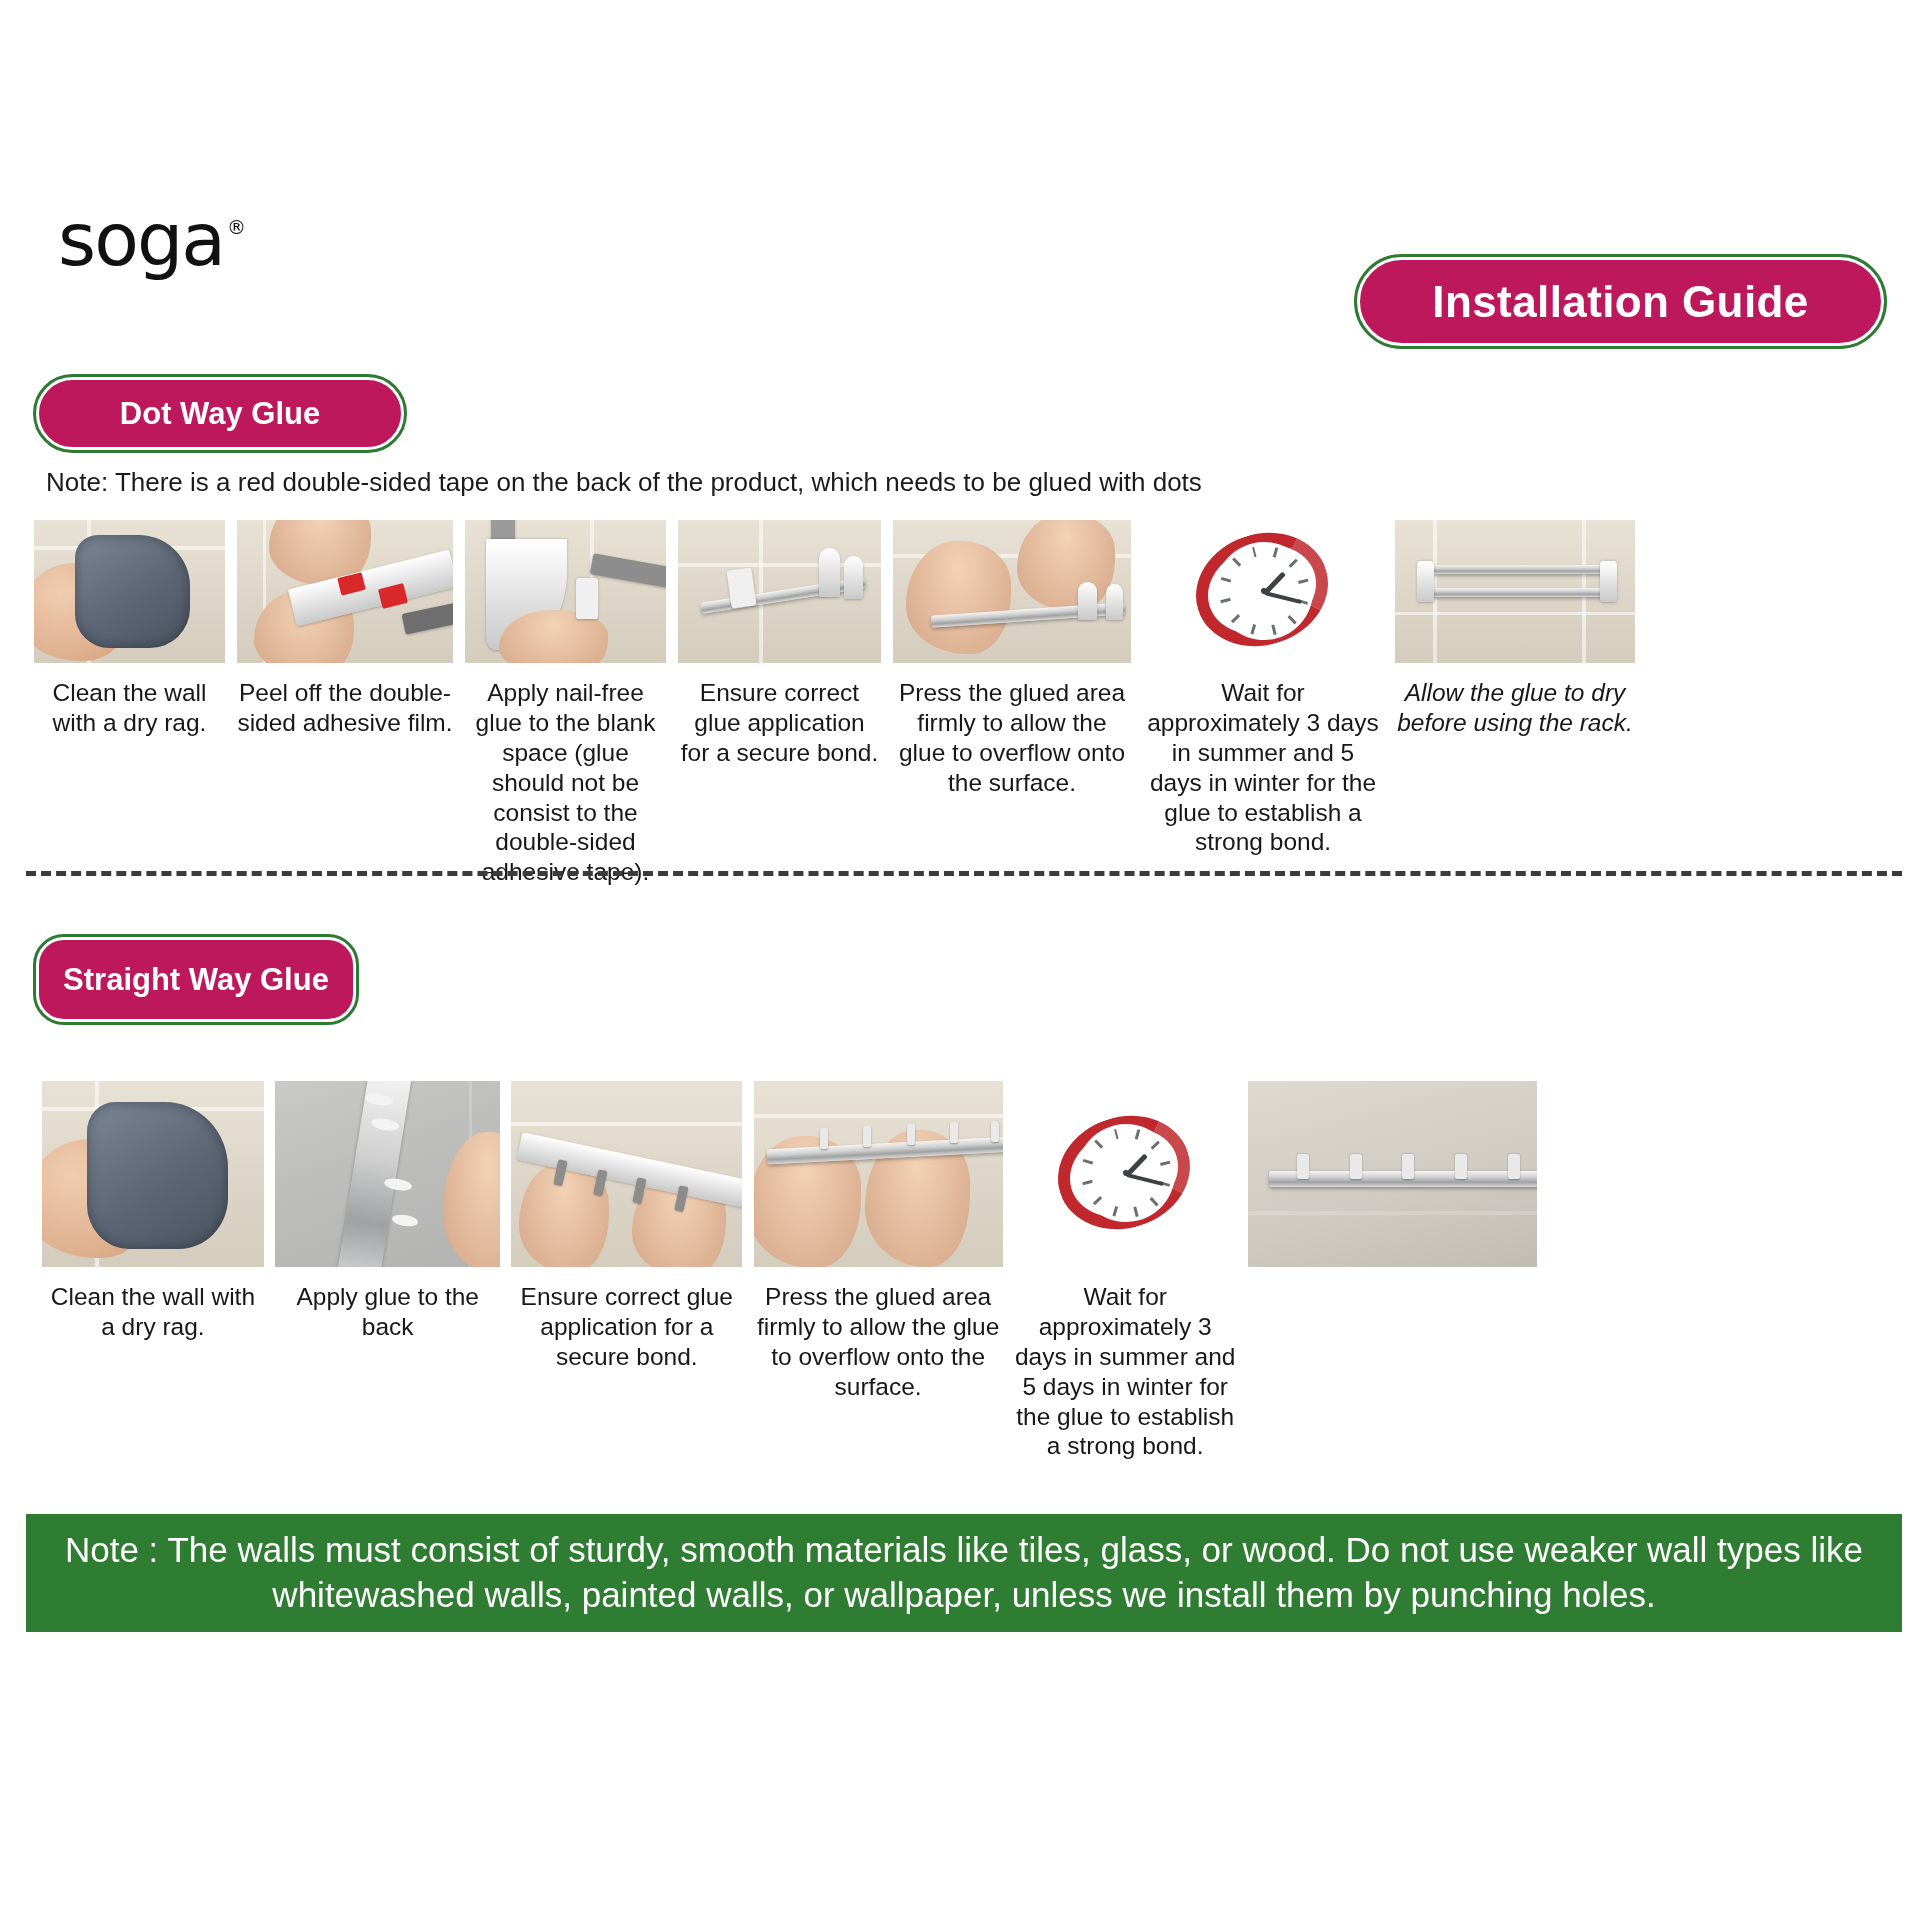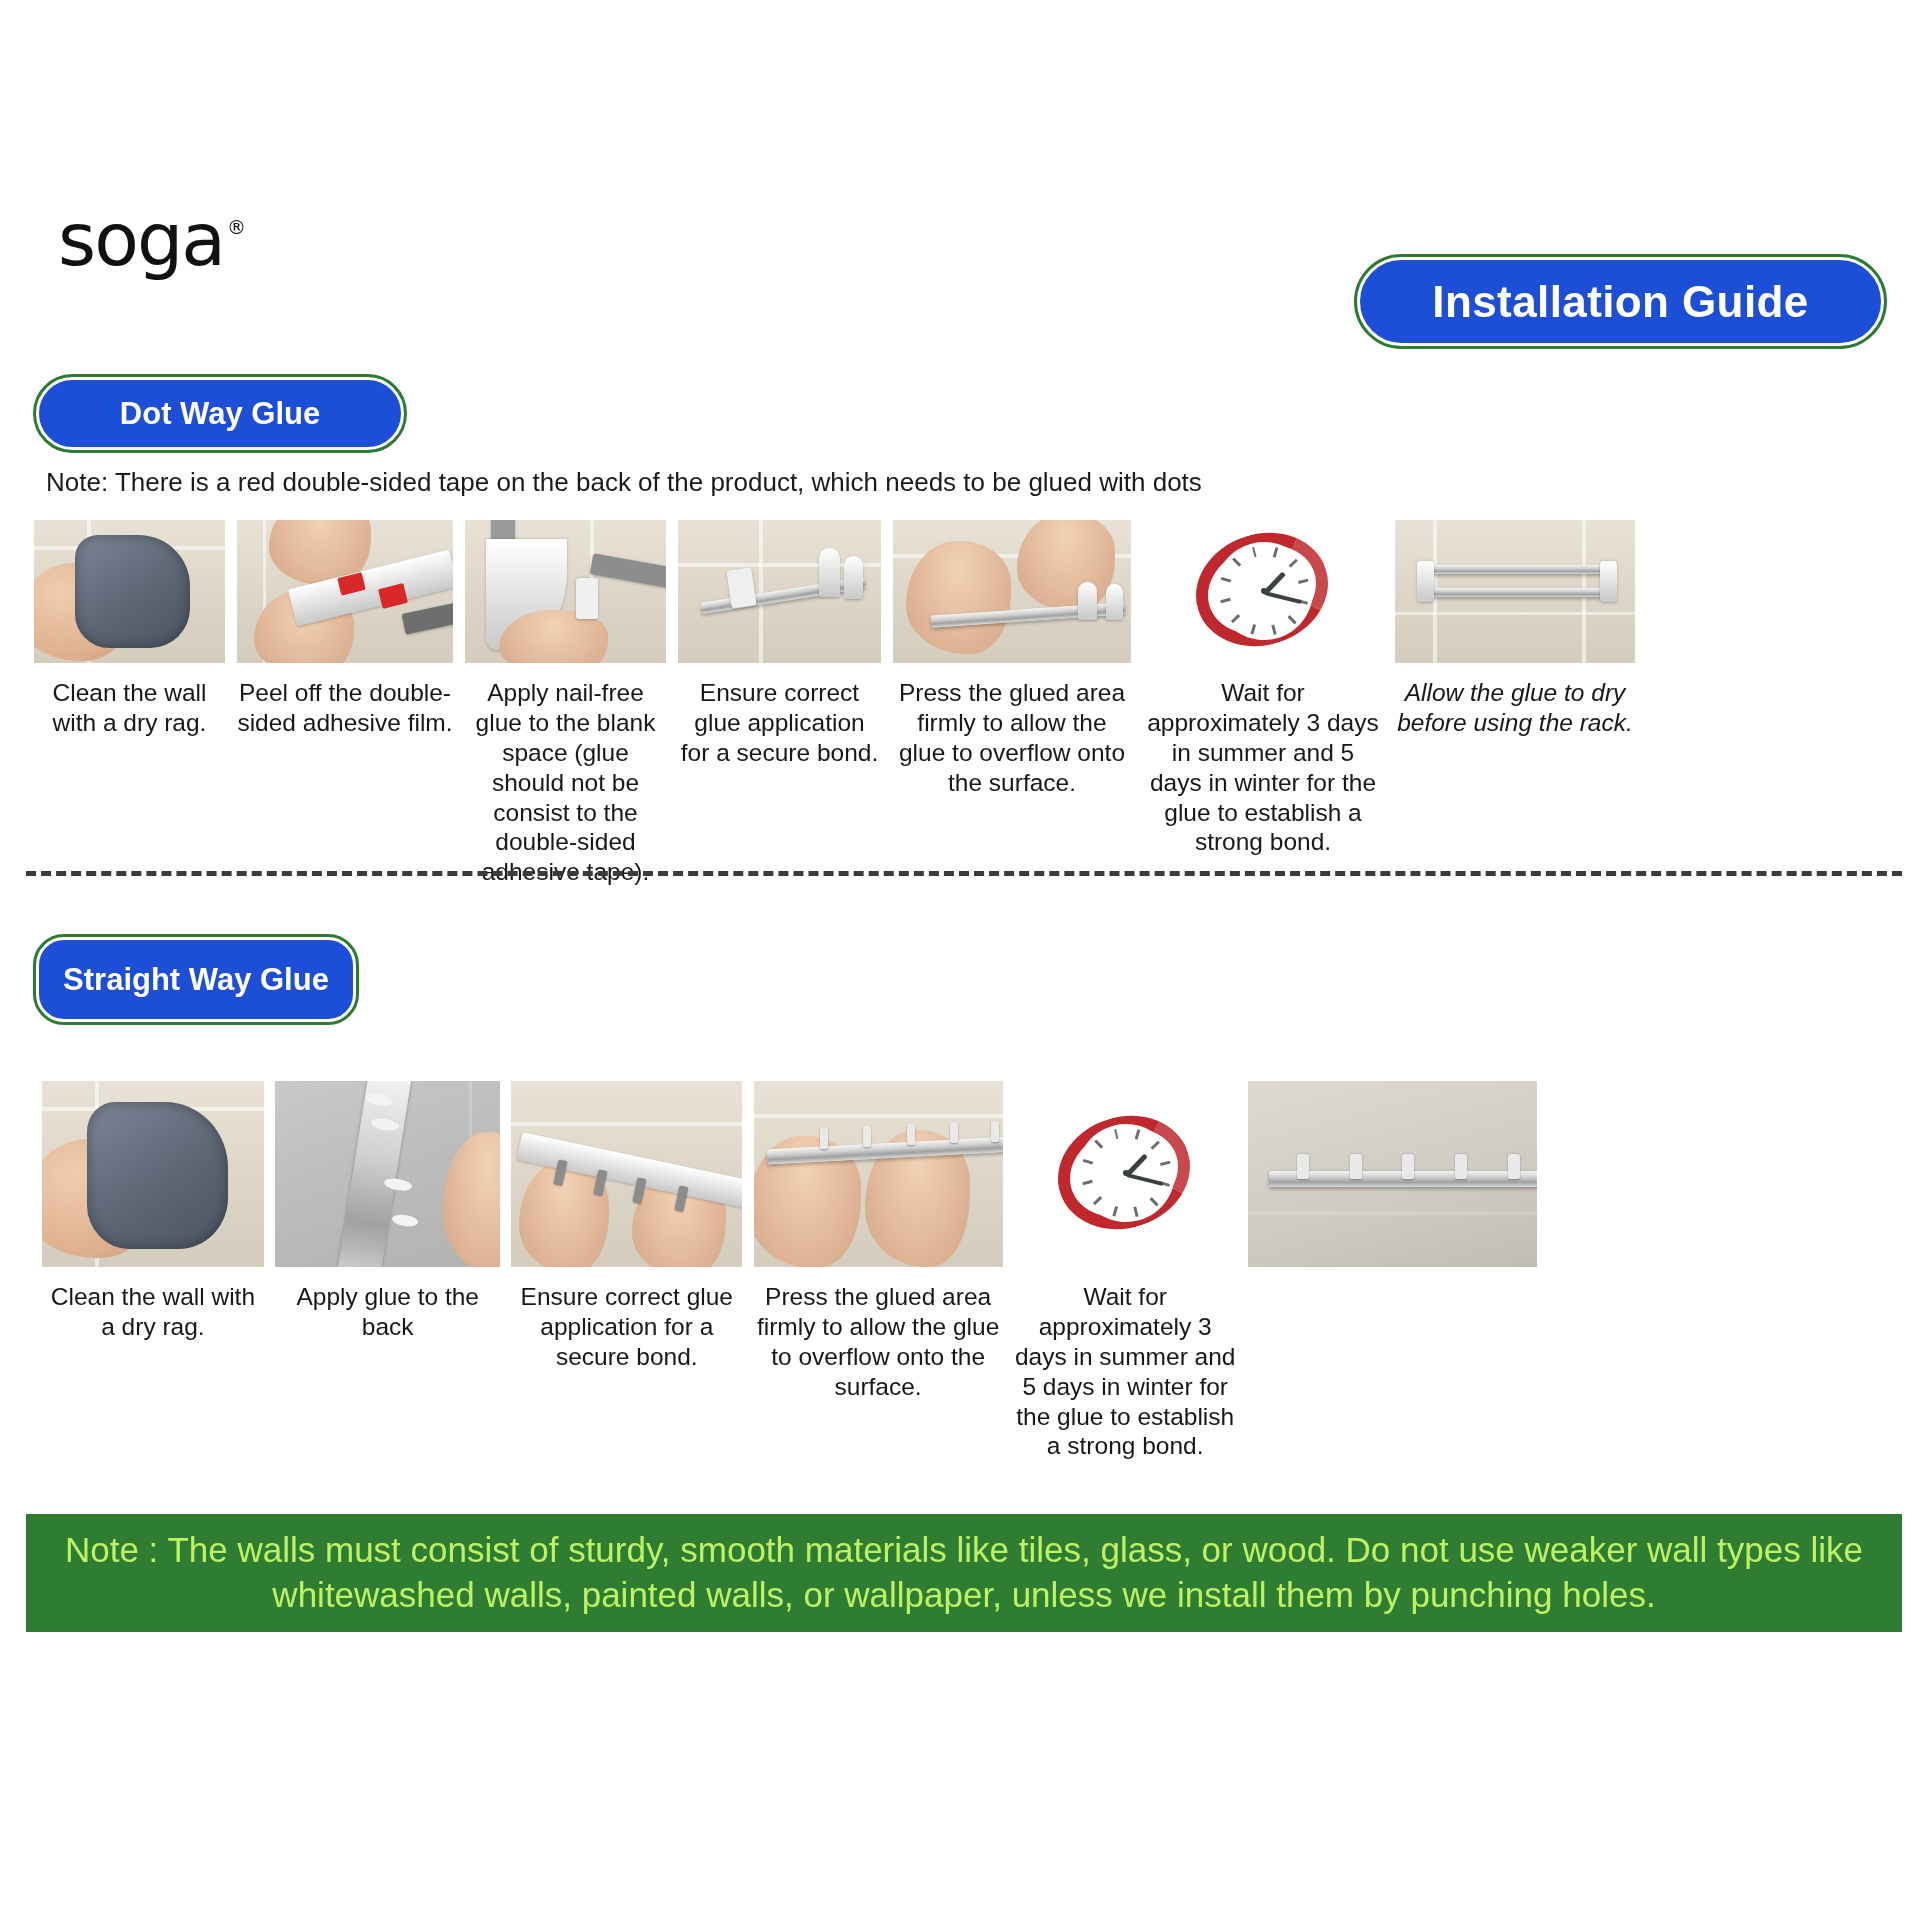--- a/index.html
+++ b/index.html
@@ -23,21 +23,21 @@
     font-size:73px;letter-spacing:-1.9px;
     font-weight:400;color:#111;
     font-family:"DejaVu Sans", sans-serif;
     display:flex;align-items:flex-start;
   }
   .logo .mark{line-height:.95;}
   .logo .reg{font-size:19px;margin-left:2.8px;margin-top:11.3px;}
 
   .pill{
     display:inline-flex;align-items:center;justify-content:center;
-    background:#1d4ed8;
+    background:#be185d;
     border:3.8px solid #ffffff;
     outline:3.8px solid #2d7a31;
     color:#ffffff;
     font-weight:700;
     box-sizing:border-box;
   }
   .pill-title{
     position:absolute;right:44px;top:257px;
     width:527px;height:89px;
     border-radius:45px;
@@ -174,21 +174,21 @@
   .clock .hh{width:28px;height:4.7px;transform:rotate(-32deg);}
   .clock .mh{width:38px;height:3.8px;transform:rotate(28deg);}
   .clock .pin{
     position:absolute;left:50%;top:50%;width:6.6px;height:6.6px;margin:-3.3px;
     background:#3c4244;border-radius:50%;
   }
 
   
   .bottom-note{
     position:absolute;left:26px;right:26px;top:1514px;height:118px;
-    background:#2f7d32;color:#bef264;
+    background:#2f7d32;color:#ffffff;
     display:flex;align-items:center;justify-content:center;
     text-align:center;
     font-size:35px;line-height:1.28;
     padding:0 26px;box-sizing:border-box;
   }
 </style>
 </head>
 <body>
 
 <div class="page">

